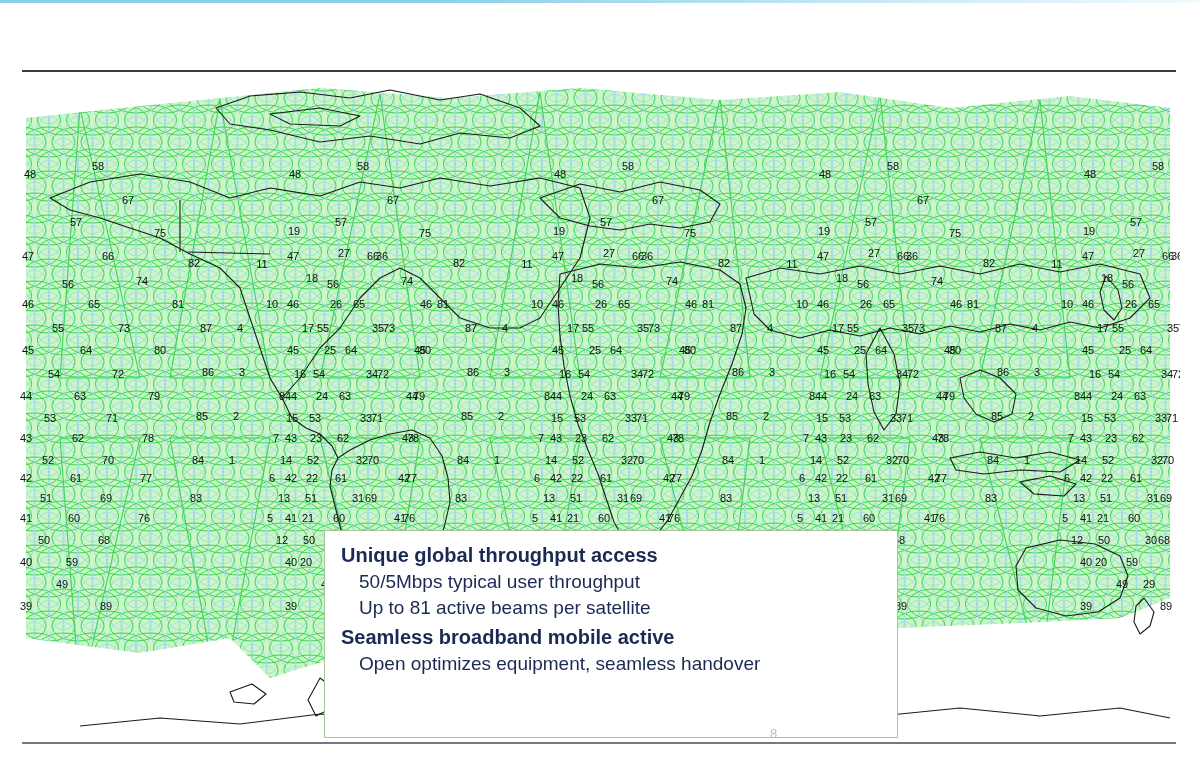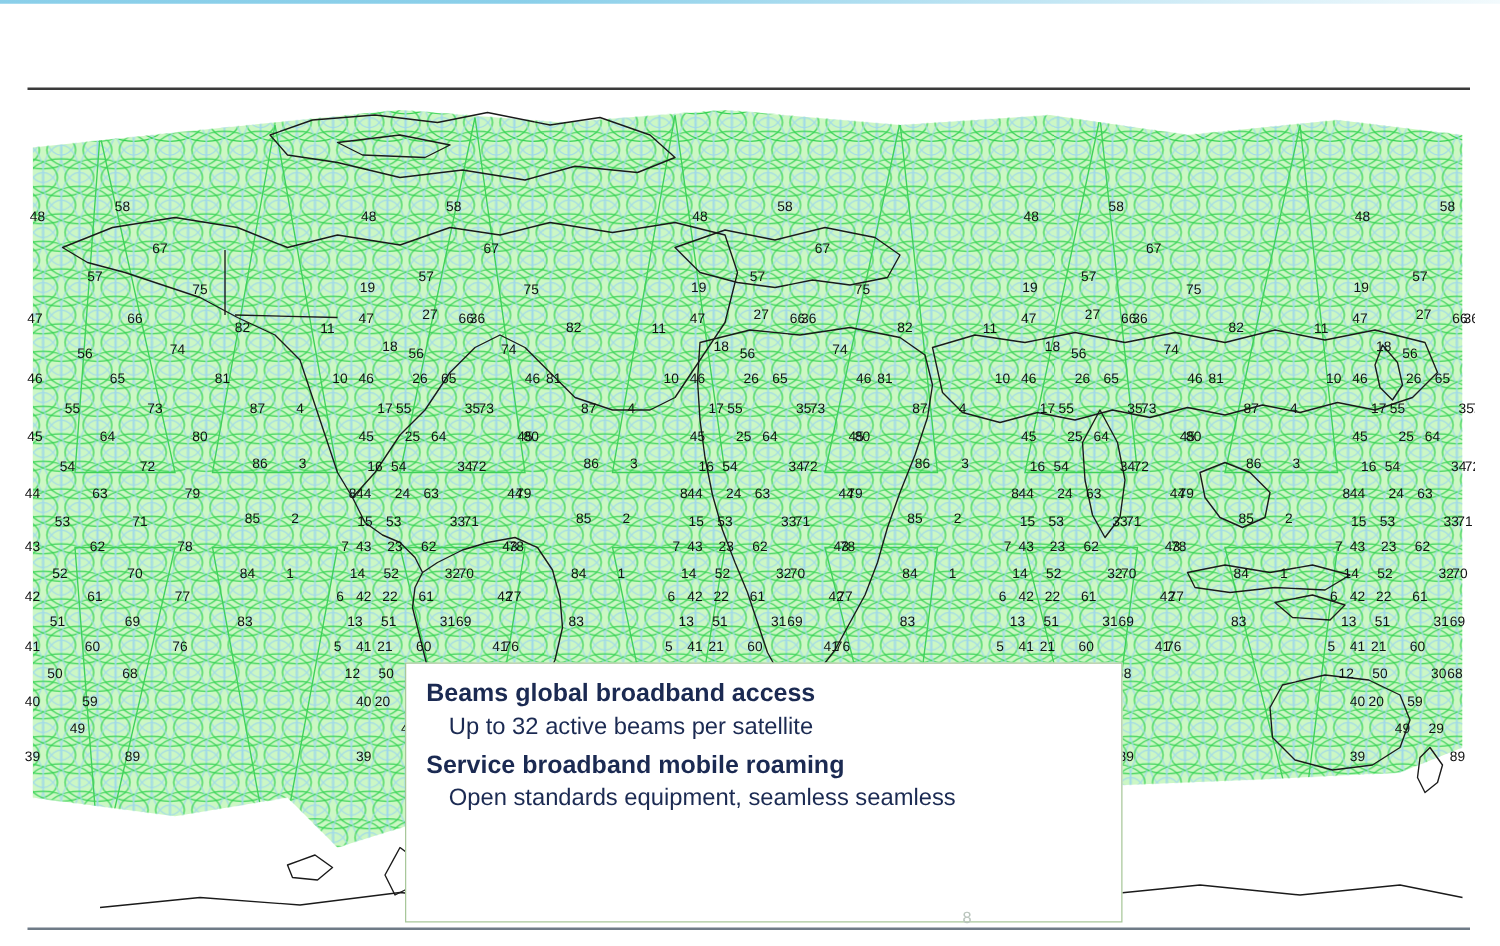--- a/index.html
+++ b/index.html
@@ -2067,22 +2067,23 @@
         <div class="beam-no" style="left: 1144px; top: 462px;">68</div>
         <div class="beam-no" style="left: 1066px; top: 484px;">40</div>
         <div class="beam-no" style="left: 1112px; top: 484px;">59</div>
         <div class="beam-no" style="left: 1102px; top: 506px;">49</div>
         <div class="beam-no" style="left: 1066px; top: 528px;">39</div>
         <div class="beam-no" style="left: 1146px; top: 528px;">89</div>
       </div>
   </div>
 
   <div class="info-box">
-    <div class="info-head">Beams global broadband access</div>
-    <div class="info-sub">Up to 32 active beams per satellite</div>
-    <div class="info-head second">Service broadband mobile roaming</div>
-    <div class="info-sub">Open standards equipment, seamless seamless</div>
+    <div class="info-head">Unique global throughput access</div>
+    <div class="info-sub">50/5Mbps typical user throughput</div>
+    <div class="info-sub">Up to 81 active beams per satellite</div>
+    <div class="info-head second">Seamless broadband mobile active</div>
+    <div class="info-sub">Open optimizes equipment, seamless handover</div>
   </div>
 
   <div class="page-num">8</div>
 
   <div class="rule-bottom"></div>
 </div>
 
 </body></html>

